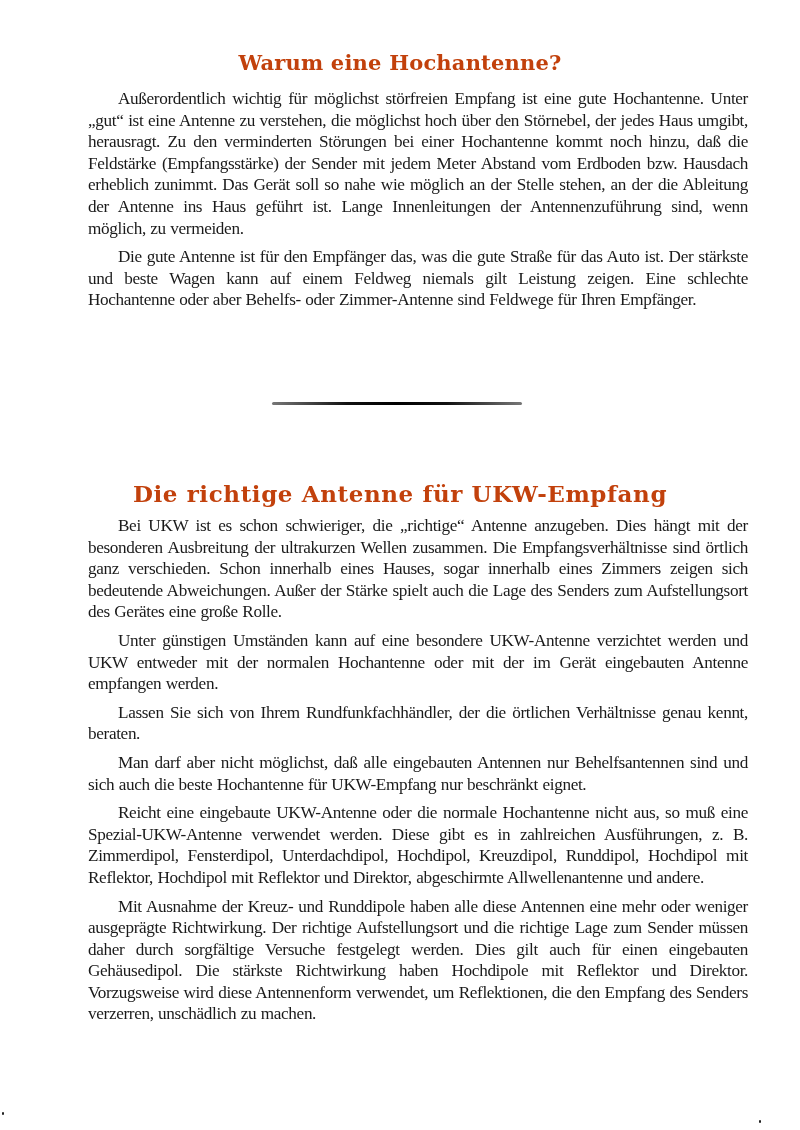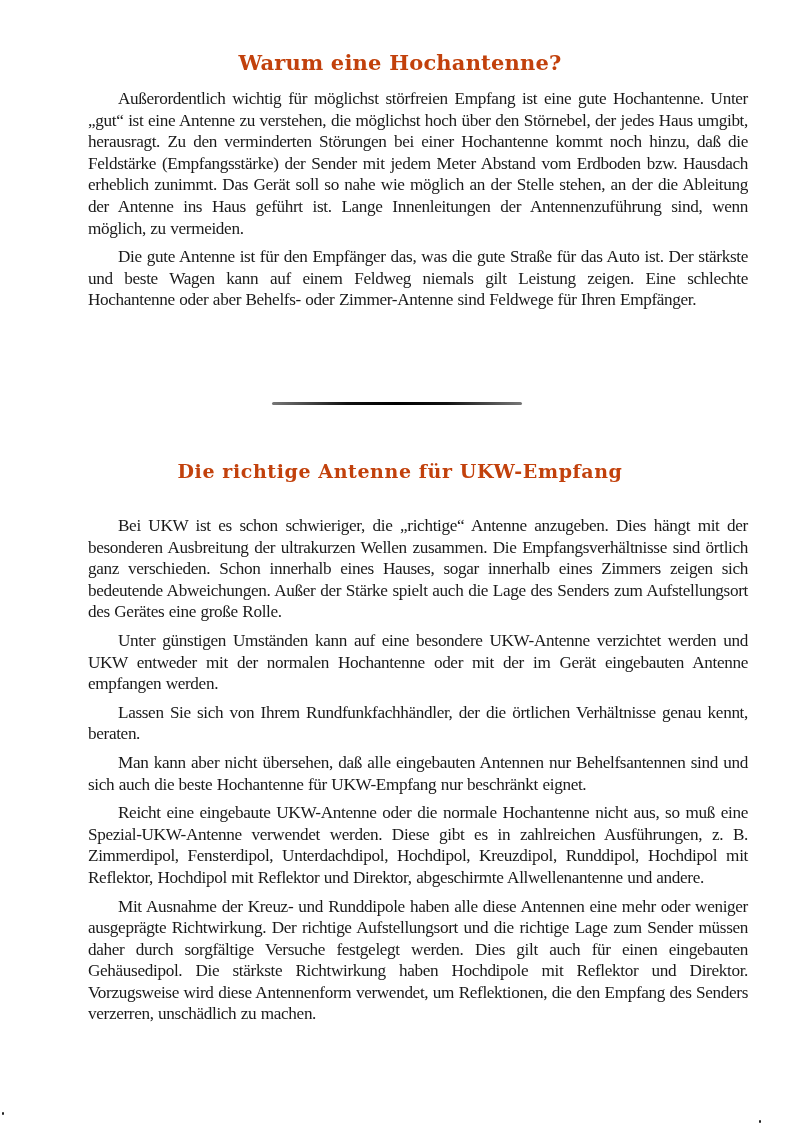--- a/index.html
+++ b/index.html
@@ -24,21 +24,21 @@
     position: absolute;
     left: 0;
     width: 800px;
     text-align: center;
     font-family: "DejaVu Serif", "Liberation Serif", serif;
     font-weight: bold;
     color: #c2410c;
     margin: 0;
   }
   .h1 { top: 50px; font-size: 21px; letter-spacing: 0.2px; }
-  .h2 { top: 460px; font-size: 19px; letter-spacing: 0.6px; }
+  .h2 { top: 480px; font-size: 23px; letter-spacing: 0.6px; }
 
   .section {
     position: absolute;
     left: 70px;
     width: 660px;
     margin-left: 18px;
   }
   .s1 { top: 88px; }
   .s2 { top: 515px; }
 
@@ -82,20 +82,20 @@
   </div>
 
   <div class="divider"></div>
 
   <h2 class="heading h2">Die richtige Antenne für UKW-Empfang</h2>
 
   <div class="section s2">
     <p class="para">Bei UKW ist es schon schwieriger, die „richtige“ Antenne anzugeben. Dies hängt mit der besonderen Ausbreitung der ultrakurzen Wellen zusammen. Die Empfangs­verhältnisse sind örtlich ganz verschieden. Schon innerhalb eines Hauses, sogar innerhalb eines Zimmers zeigen sich bedeutende Abweichungen. Außer der Stärke spielt auch die Lage des Senders zum Aufstellungsort des Gerätes eine große Rolle.</p>
     <p class="para">Unter günstigen Umständen kann auf eine besondere UKW-Antenne verzichtet werden und UKW entweder mit der normalen Hochantenne oder mit der im Gerät eingebauten Antenne empfangen werden.</p>
     <p class="para">Lassen Sie sich von Ihrem Rundfunkfachhändler, der die örtlichen Verhältnisse genau kennt, beraten.</p>
-    <p class="para">Man kann aber nicht übersehen, daß alle eingebauten Antennen nur Behelfs­antennen sind und sich auch die beste Hochantenne für UKW-Empfang nur be­schränkt eignet.</p>
+    <p class="para">Man darf aber nicht möglichst, daß alle eingebauten Antennen nur Behelfs­antennen sind und sich auch die beste Hochantenne für UKW-Empfang nur be­schränkt eignet.</p>
     <p class="para">Reicht eine eingebaute UKW-Antenne oder die normale Hochantenne nicht aus, so muß eine Spezial-UKW-Antenne verwendet werden. Diese gibt es in zahlreichen Ausführungen, z. B. Zimmerdipol, Fensterdipol, Unterdachdipol, Hochdipol, Kreuzdipol, Runddipol, Hochdipol mit Reflektor, Hochdipol mit Reflektor und Direktor, abge­schirmte Allwellenantenne und andere.</p>
     <p class="para">Mit Ausnahme der Kreuz- und Runddipole haben alle diese Antennen eine mehr oder weniger ausgeprägte Richtwirkung. Der richtige Aufstellungsort und die rich­tige Lage zum Sender müssen daher durch sorgfältige Versuche festgelegt werden. Dies gilt auch für einen eingebauten Gehäusedipol. Die stärkste Richtwirkung haben Hochdipole mit Reflektor und Direktor. Vorzugsweise wird diese Antennenform ver­wendet, um Reflektionen, die den Empfang des Senders verzerren, unschädlich zu machen.</p>
   </div>
 
   <div class="speck" style="left:2px; top:1112px;"></div>
   <div class="speck" style="left:759px; top:1120px;"></div>
 </div>
 
 </body></html>

